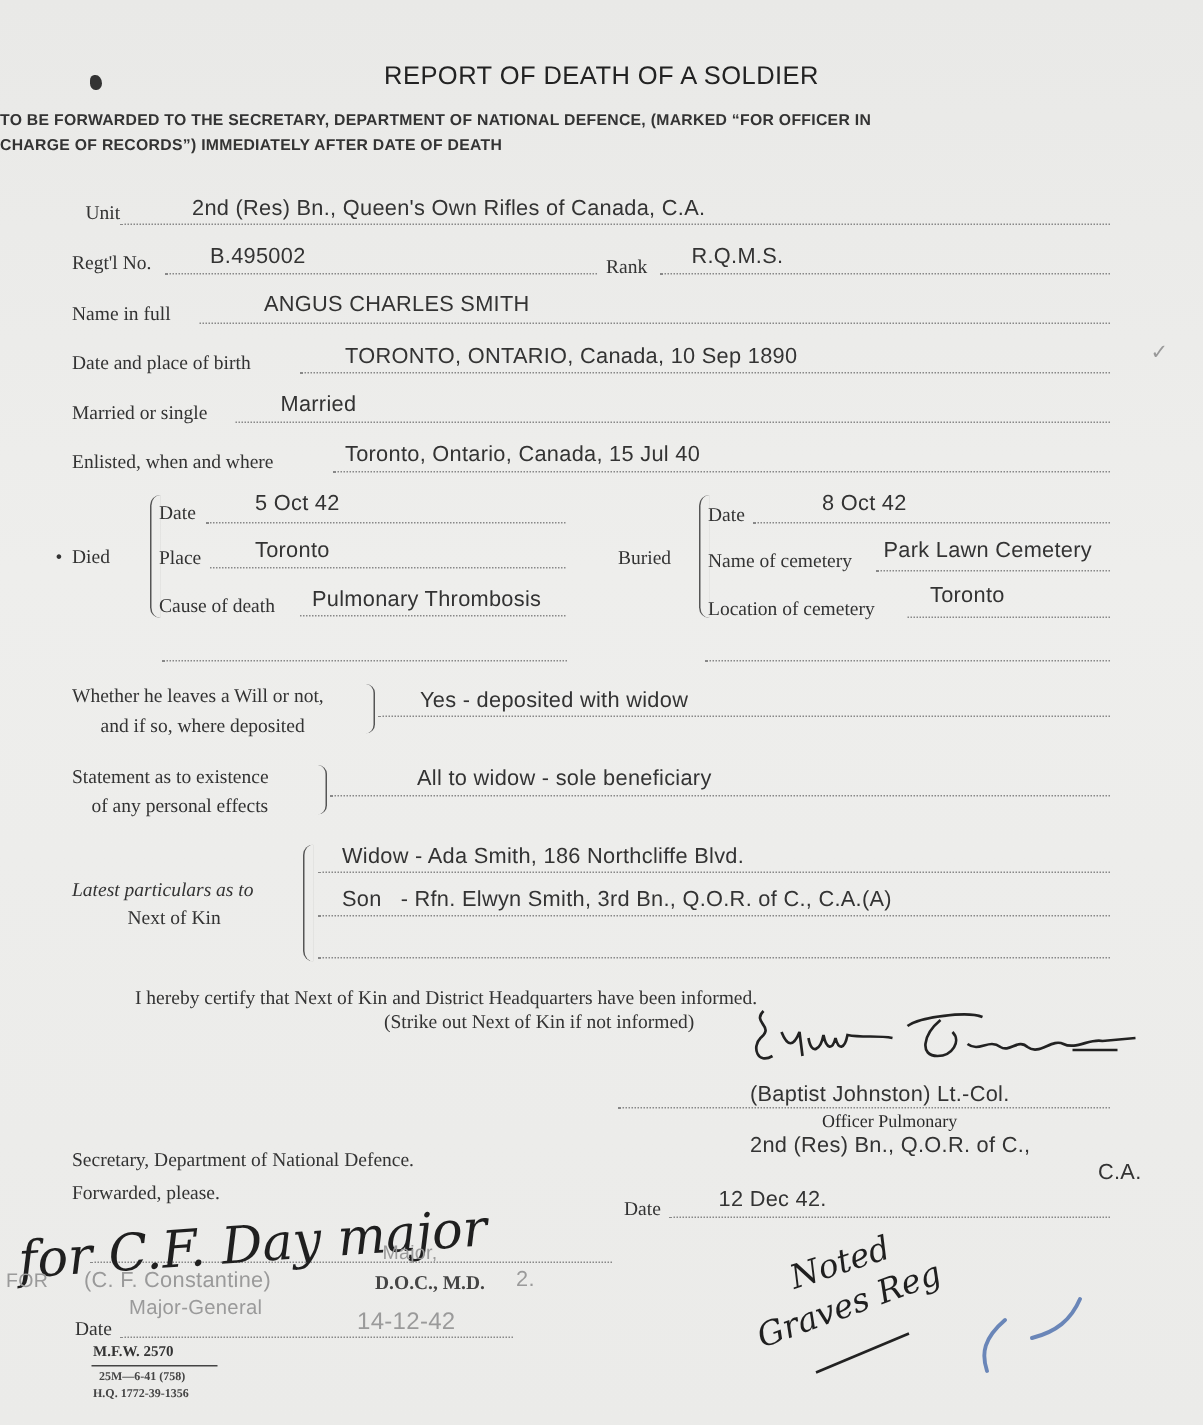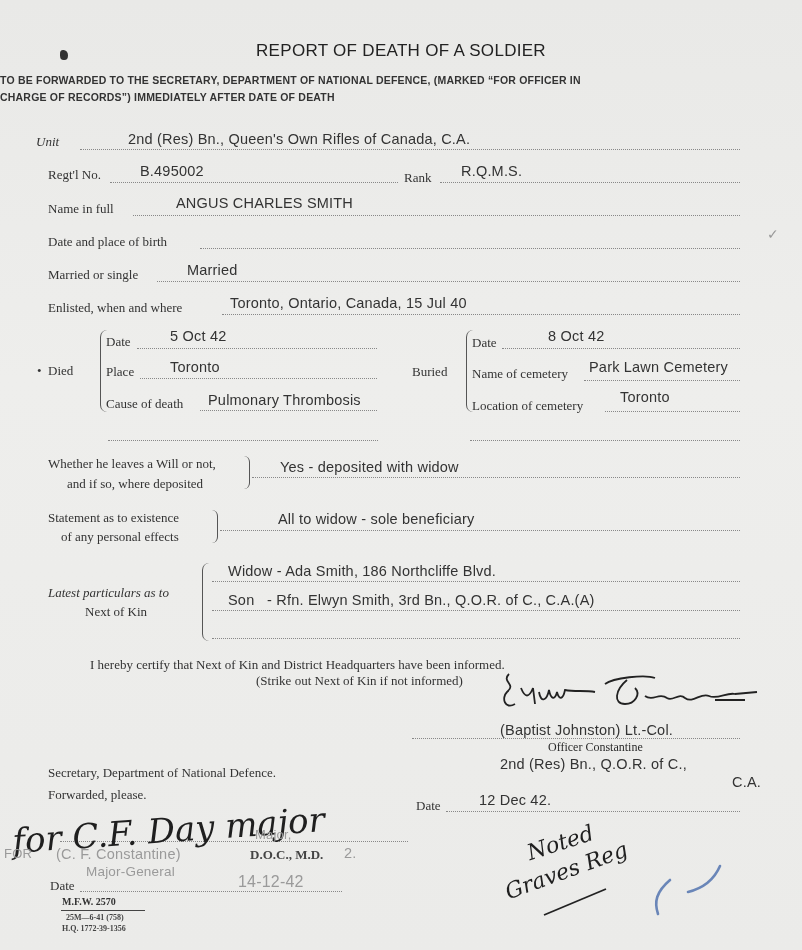--- a/index.html
+++ b/index.html
@@ -35,37 +35,38 @@
 </style>
 </head>
 <body>
 
 <div class="paper">
 
   <div class="abs title">REPORT OF DEATH OF A SOLDIER</div>
   <div class="abs subtitle" style="top:74px;">TO BE FORWARDED TO THE SECRETARY, DEPARTMENT OF NATIONAL DEFENCE, (MARKED “FOR OFFICER IN</div>
   <div class="abs subtitle" style="top:91px;">CHARGE OF RECORDS”) IMMEDIATELY AFTER DATE OF DEATH</div>
 
-  <div class="abs lbl" style="left:36px; top:134px;font-style:italic;">Unit</div>
+  <div class="abs lbl" style="left:57px; top:134px;">Unit</div>
   <div class="dots" style="left:80px; width:660px; top:149px;"></div>
   <div class="abs tw" style="left:128px; top:131px;">2nd (Res) Bn., Queen's Own Rifles of Canada, C.A.</div>
 
   <div class="abs lbl" style="left:48px; top:167px;">Regt'l No.</div>
   <div class="dots" style="left:110px; width:288px; top:182px;"></div>
   <div class="abs tw" style="left:140px; top:163px;">B.495002</div>
   <div class="abs lbl" style="left:404px; top:170px;">Rank</div>
   <div class="dots" style="left:440px; width:300px; top:182px;"></div>
   <div class="abs tw" style="left:461px; top:163px;">R.Q.M.S.</div>
 
   <div class="abs lbl" style="left:48px; top:201px;">Name in full</div>
   <div class="dots" style="left:133px; width:607px; top:215px;"></div>
   <div class="abs tw" style="left:176px; top:195px;">ANGUS CHARLES SMITH</div>
 
   <div class="abs lbl" style="left:48px; top:234px;">Date and place of birth</div>
   <div class="dots" style="left:200px; width:540px; top:248px;"></div>
+  <div class="abs tw" style="left:230px; top:230px;">TORONTO, ONTARIO, Canada, 10 Sep 1890</div>
   <div class="abs" style="left:767px; top:226px; color:#999; font-size:14px;">✓</div>
 
   <div class="abs lbl" style="left:48px; top:267px;">Married or single</div>
   <div class="dots" style="left:157px; width:583px; top:281px;"></div>
   <div class="abs tw" style="left:187px; top:262px;">Married</div>
 
   <div class="abs lbl" style="left:48px; top:300px;">Enlisted, when and where</div>
   <div class="dots" style="left:222px; width:518px; top:314px;"></div>
   <div class="abs tw" style="left:230px; top:295px;">Toronto, Ontario, Canada, 15 Jul 40</div>
 
@@ -129,21 +130,21 @@
   <div class="abs lbl" style="left:90px; top:657px;">I hereby certify that Next of Kin and District Headquarters have been informed.</div>
   <div class="abs lbl" style="left:256px; top:673px;">(Strike out Next of Kin if not informed)</div>
 
   <svg class="abs" style="left:495px; top:670px;" width="280" height="48">
     <path d="M14 4 C6 12,22 14,12 22 C6 28,10 40,20 34 M26 18 C30 28,34 28,38 18 L40 34 M44 22 C46 34,52 30,54 20 C56 30,60 30,62 22 C64 30,68 30,70 20 C80 22,90 20,100 22" stroke="#222" stroke-width="1.8" fill="none"></path>
     <path d="M110 14 C118 8,150 4,160 8 M132 10 C120 20,118 34,130 34 C140 34,146 24,140 18 M150 26 C158 32,164 22,172 28 C178 32,184 22,190 28 C198 34,206 22,214 26 C222 30,232 22,240 24 L262 22 M220 30 L250 30" stroke="#222" stroke-width="1.8" fill="none"></path>
   </svg>
 
   <div class="dots" style="left:412px; width:328px; top:738px;"></div>
   <div class="abs tw" style="left:500px; top:722px;">(Baptist Johnston) Lt.-Col.</div>
-  <div class="abs small" style="left:548px; top:740px;">Officer Constantine</div>
+  <div class="abs small" style="left:548px; top:740px;">Officer Pulmonary</div>
   <div class="abs tw" style="left:500px; top:756px;">2nd (Res) Bn., Q.O.R. of C.,</div>
   <div class="abs tw" style="left:732px; top:774px;">C.A.</div>
 
   <div class="abs lbl" style="left:416px; top:798px;">Date</div>
   <div class="dots" style="left:446px; width:294px; top:811px;"></div>
   <div class="abs tw" style="left:479px; top:792px;">12 Dec 42.</div>
 
   <div class="abs lbl" style="left:48px; top:765px;">Secretary, Department of National Defence.</div>
   <div class="abs lbl" style="left:48px; top:787px;">Forwarded, please.</div>
 

